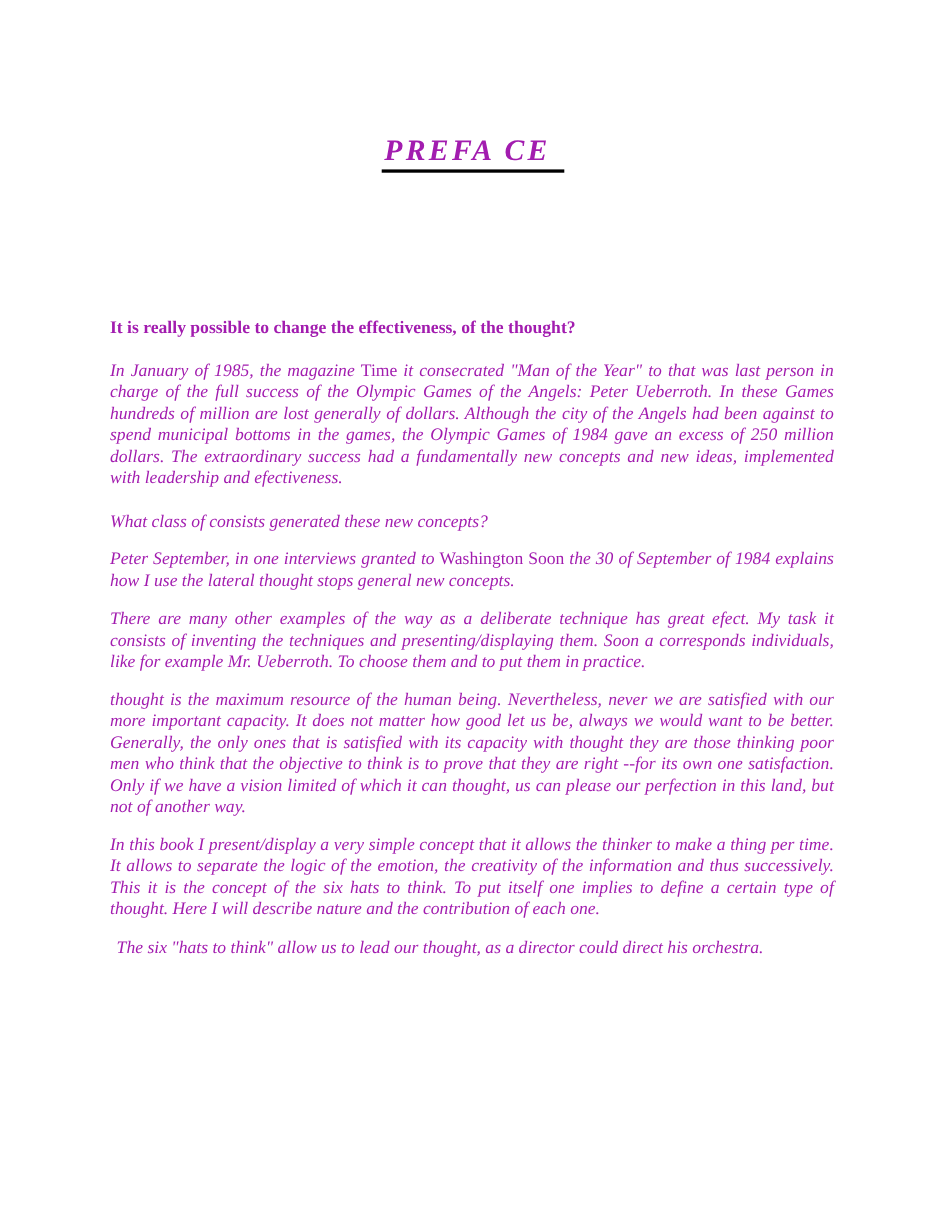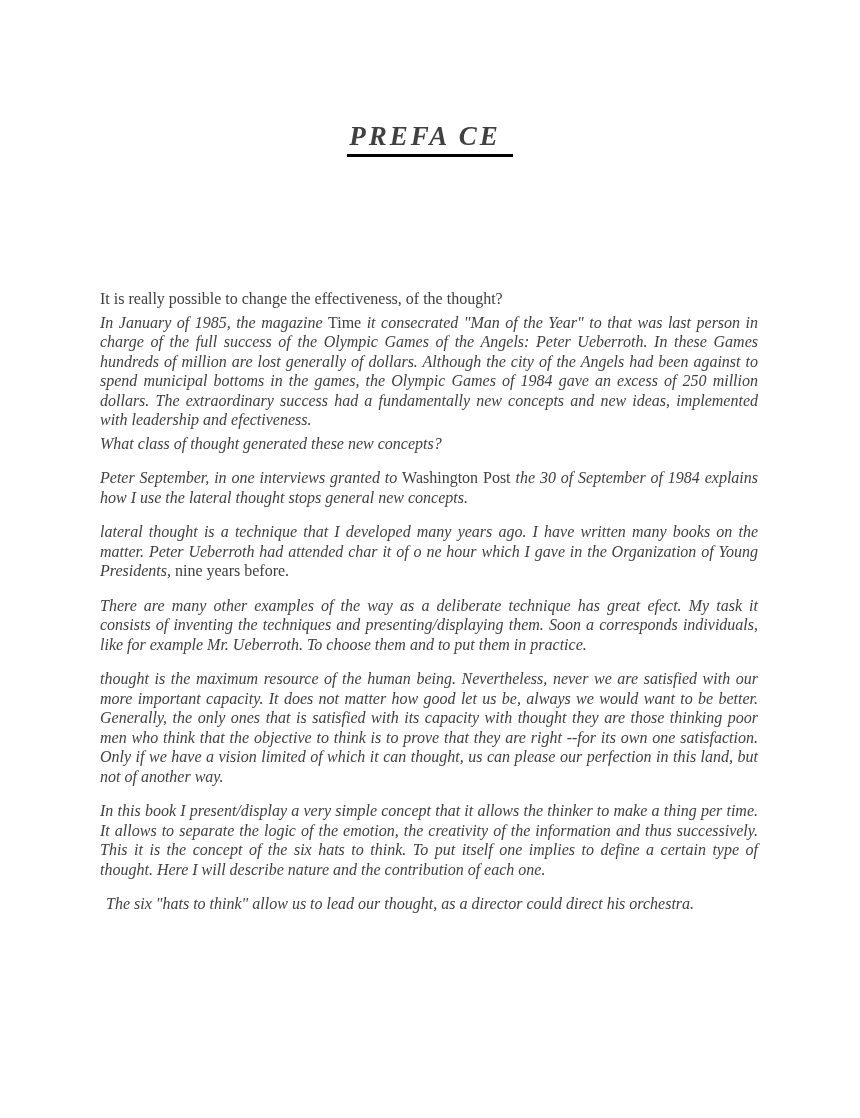--- a/index.html
+++ b/index.html
@@ -7,21 +7,21 @@
     padding: 0;
     background: #ffffff;
   }
   .page {
     position: relative;
     width: 860px;
     height: 1054px;
     background: #ffffff;
     overflow: hidden;
     font-family: "Liberation Serif", "DejaVu Serif", serif;
-    color: #404040;
+    color: #a21caf;
     border-radius: 18px;
   }
   .title-wrap {
     text-align: center;
     padding-top: 121px;
   }
   .doc-title {
     display: inline-block;
     font-family: "Liberation Serif", "DejaVu Serif", serif;
     font-size: 27px;
@@ -34,37 +34,36 @@
   }
   .body-text {
     margin: 132px 102px 0 100px;
     font-size: 16px;
     line-height: 19.5px;
     text-align: justify;
   }
   .body-text p {
     margin: 0 0 15px 0;
   }
-  .body-text p:nth-of-type(1) { margin-bottom: 4px; }
-  .body-text p:nth-of-type(2) { margin-bottom: 4px; }
+  .body-text p:nth-of-type(1) { margin-bottom: 19px; font-weight: bold; }
+  .body-text p:nth-of-type(2) { margin-bottom: 20px; }
   .body-text p:last-of-type { text-indent: 6px; }
   .italic { font-style: italic; }
   .roman  { font-style: normal; }
 </style>
 </head>
 <body>
 
 <div class="page">
   <div class="title-wrap">
     <span class="doc-title">PREFA CE</span>
   </div>
   <div class="body-text">
       <p><span class="roman">It is really possible to change the effectiveness, of the thought?</span></p>
       <p><span class="italic">In January of 1985, the magazine </span><span class="roman">Time</span><span class="italic"> it consecrated "Man of the Year" to that was last person in charge of the full success of the Olympic Games of the Angels: Peter Ueberroth. In these Games hundreds of million are lost generally of dollars. Although the city of the Angels had been against to spend municipal bottoms in the games, the Olympic Games of 1984 gave an excess of 250 million dollars. The extraordinary success had a fundamentally new concepts and new ideas, implemented with leadership and efectiveness.</span></p>
-      <p><span class="italic">What class of thought generated these new concepts?</span></p>
-      <p><span class="italic">Peter September, in one interviews granted to </span><span class="roman">Washington Post</span><span class="italic"> the 30 of September of 1984 explains how I use the lateral thought stops general new concepts.</span></p>
-      <p><span class="italic">lateral thought is a technique that I developed many years ago. I have written many books on the matter. Peter Ueberroth had attended char it of o ne hour which I gave in the Organization of Young Presidents, </span><span class="roman">nine years before.</span></p>
+      <p><span class="italic">What class of consists generated these new concepts?</span></p>
+      <p><span class="italic">Peter September, in one interviews granted to </span><span class="roman">Washington Soon</span><span class="italic"> the 30 of September of 1984 explains how I use the lateral thought stops general new concepts.</span></p>
       <p><span class="italic">There are many other examples of the way as a deliberate technique has great efect. My task it consists of inventing the techniques and presenting/displaying them. Soon a corresponds individuals, like for example Mr. Ueberroth. To choose them and to put them in practice.</span></p>
       <p><span class="italic">thought is the maximum resource of the human being. Nevertheless, never we are satisfied with our more important capacity. It does not matter how good let us be, always we would want to be better. Generally, the only ones that is satisfied with its capacity with thought they are those thinking poor men who think that the objective to think is to prove that they are right --for its own one satisfaction. Only if we have a vision limited of which it can thought, us can please our perfection in this land, but not of another way.</span></p>
       <p><span class="italic">In this book I present/display a very simple concept that it allows the thinker to make a thing per time. It allows to separate the logic of the emotion, the creativity of the information and thus successively. This it is the concept of the six hats to think. To put itself one implies to define a certain type of thought. Here I will describe nature and the contribution of each one.</span></p>
       <p><span class="italic">The six "hats to think" allow us to lead our thought, as a director could direct his orchestra.</span></p>
     </div>
 </div>
 
 </body></html>

